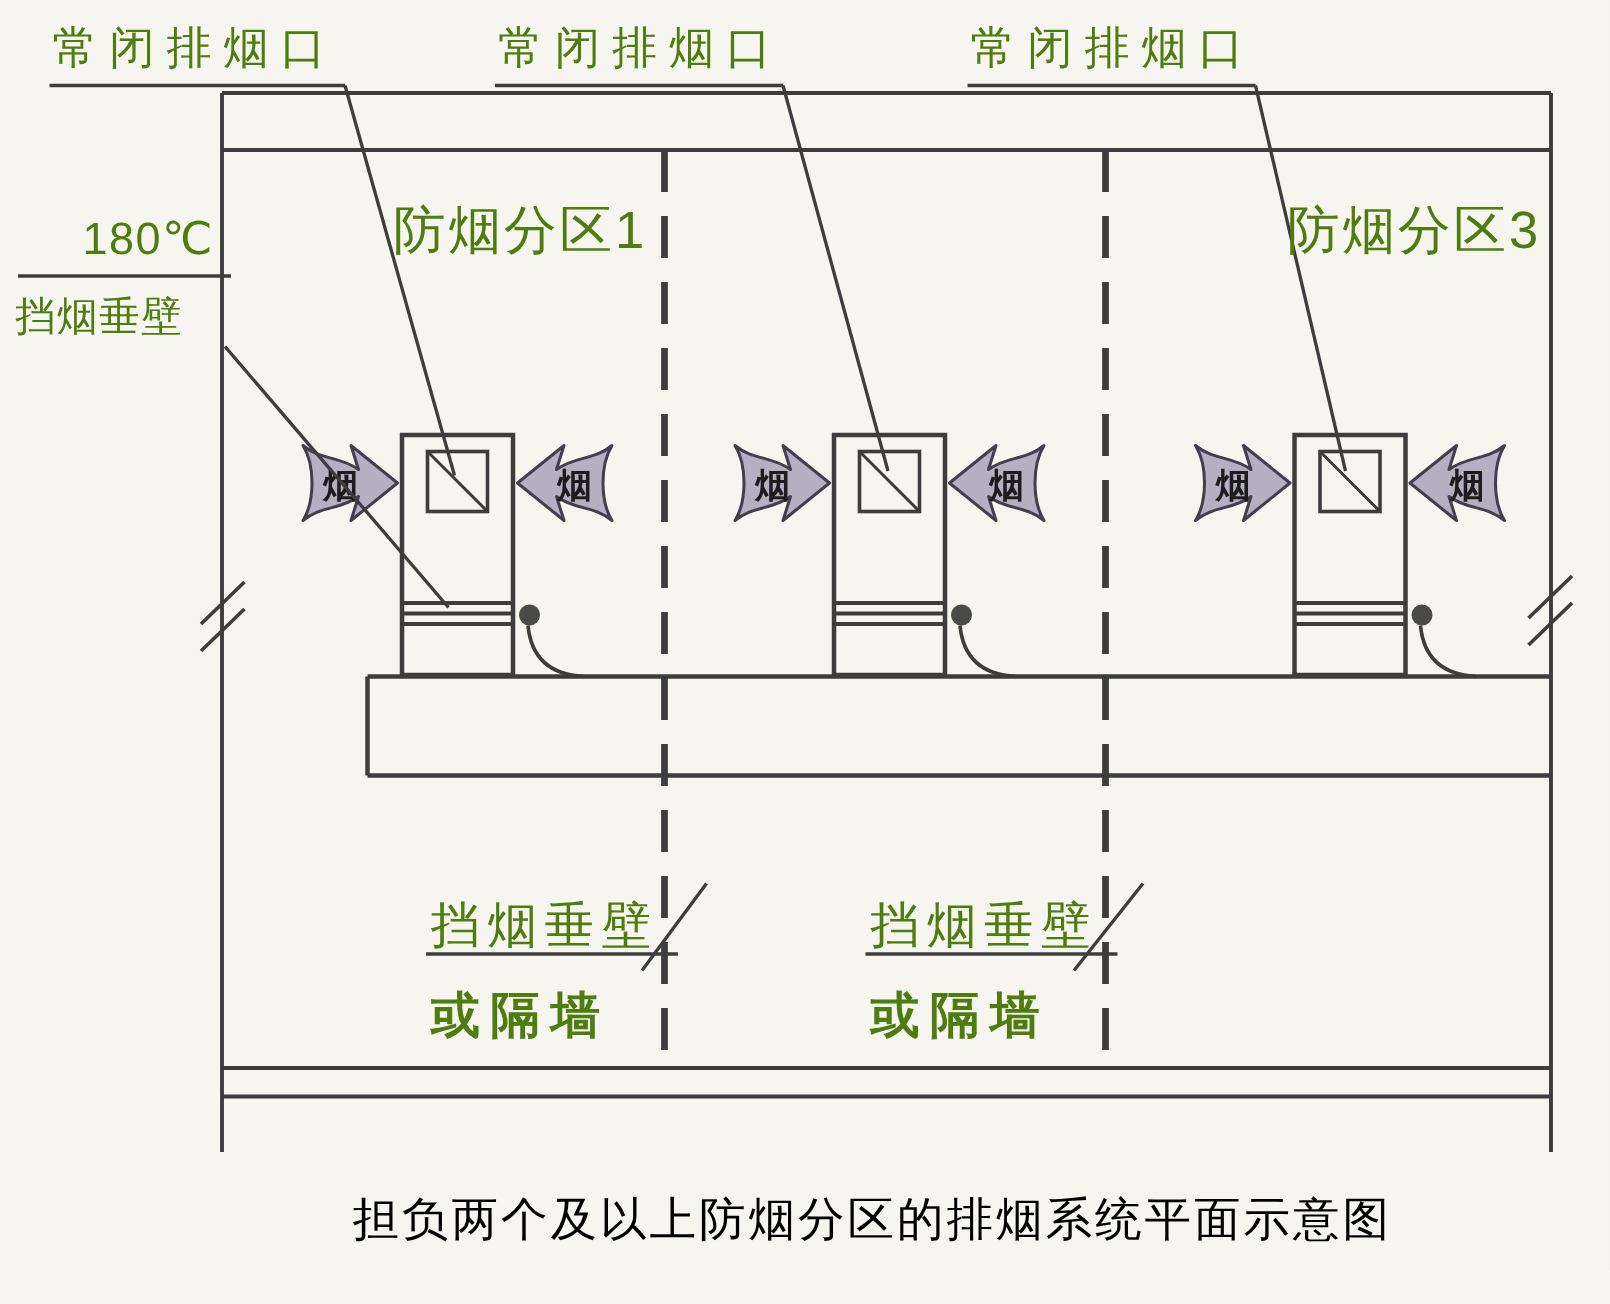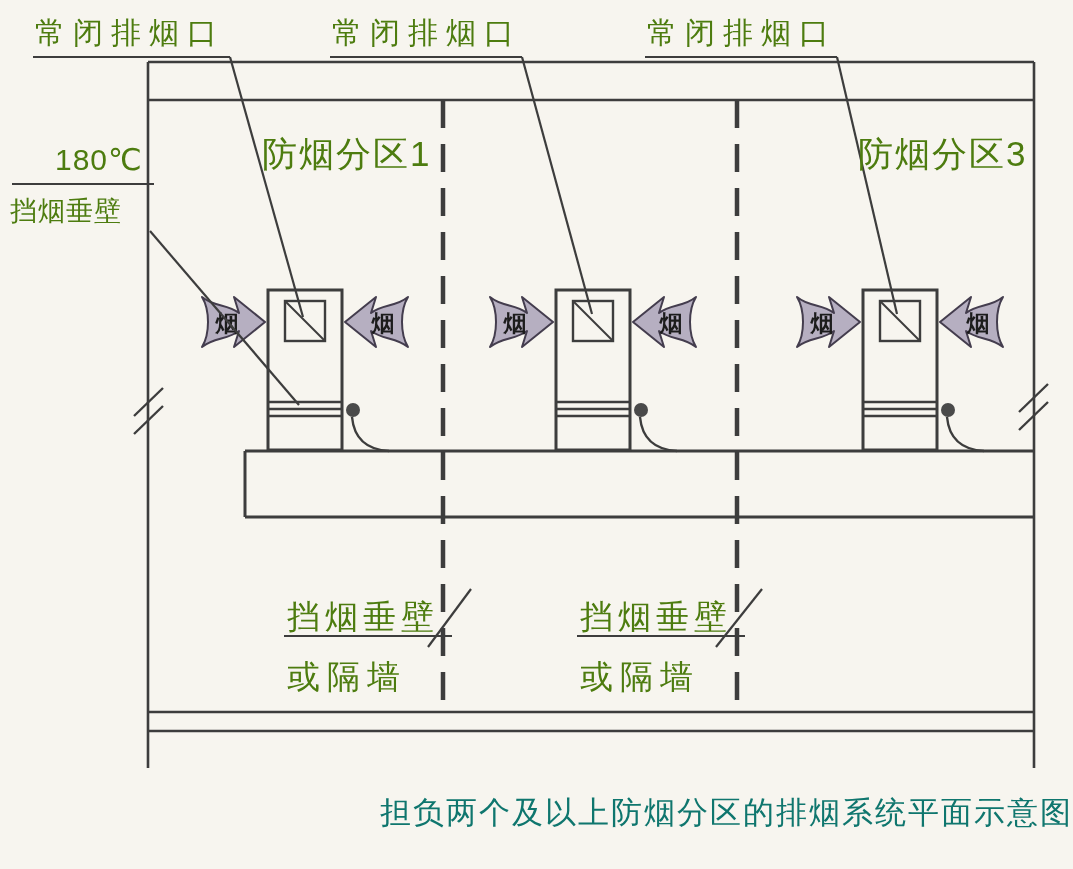--- a/index.html
+++ b/index.html
@@ -23,27 +23,27 @@
     color:#4d7c0f;
     white-space:nowrap;
     line-height:1.15;
     user-select:none;
   }
   .callout{font-size:30px;letter-spacing:8px;}
   .zone{font-size:35px;letter-spacing:2px;}
   .temp{font-size:30px;letter-spacing:1px;}
   .damper{font-size:27px;letter-spacing:1px;}
   .curtain{font-size:33px;letter-spacing:5px;}
-  .curtain .l2{margin-top:22px;letter-spacing:7px;}
+  .curtain .l2{margin-top:22px;letter-spacing:7px;font-weight:bold;}
   .title{
     font-size:31px;
     letter-spacing:2px;
     left:90px;right:0;top:795px;
-    text-align:right;
-    color:#0f766e;
+    text-align:center;
+    color:#000000;
   }
   svg text{
     font-family:"Liberation Sans","DejaVu Sans",sans-serif;
   }
 </style>
 </head>
 <body>
 
 <div id="stage">
 

